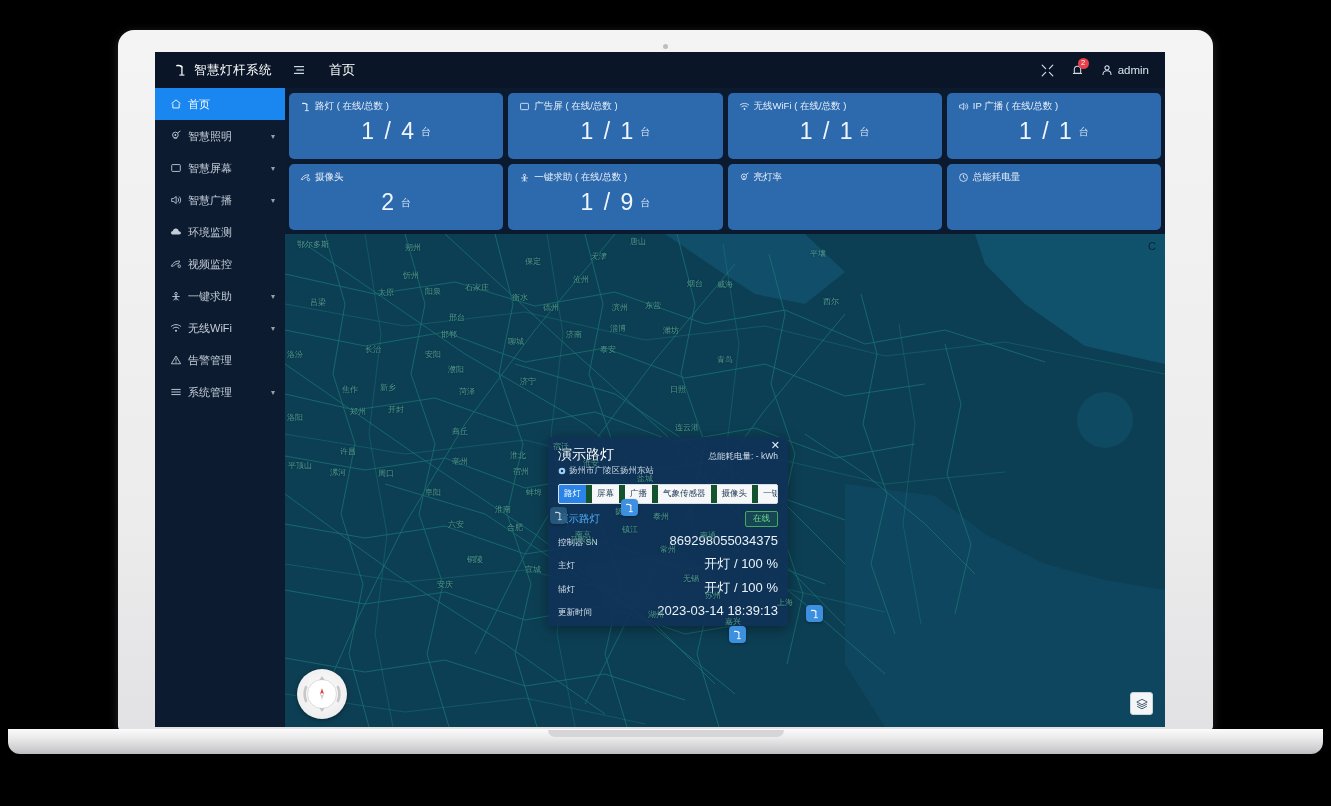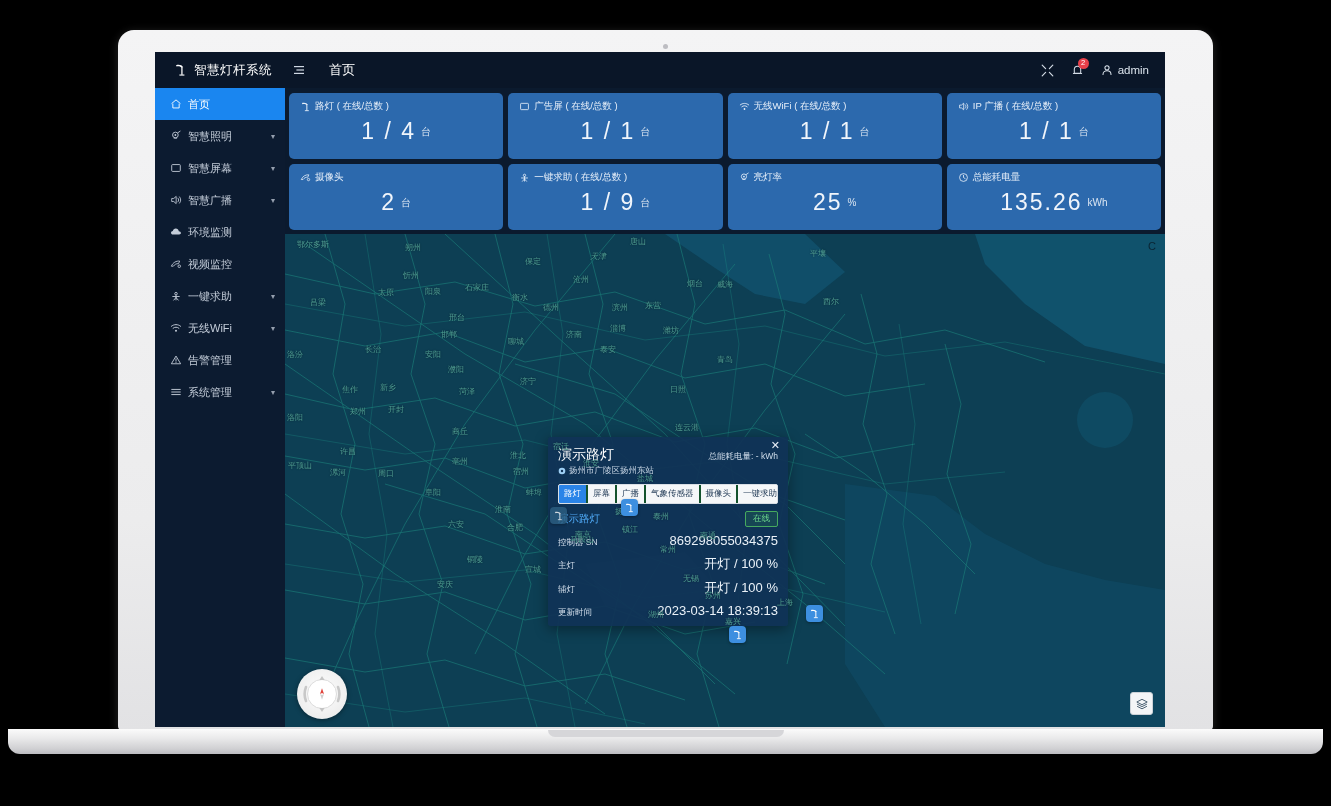--- a/index.html
+++ b/index.html
@@ -245,21 +245,21 @@
   }
   #popup-tabs {
     display: flex; margin-top: 7px;
     border: 1px solid #d8dee5;
     border-radius: 2px; overflow: hidden;
     background: #eef1f4;
   }
   .ptab {
     font-size: 8.5px; color: #29415c;
     padding: 3px 5px; white-space: nowrap;
-    border-right: 2px solid #14532d; cursor: pointer;
+    border-right: 6px solid #14532d; cursor: pointer;
     background: #f5f7f9;
   }
   .ptab:last-child { border-right: none; }
   .ptab.active { background: #2a84e8; color: #fff; }
   #popup-devname-row {
     display: flex; align-items: center;
     margin-top: 7px;
   }
   #popup-devname { color: #4fa9f5; font-size: 10.5px; }
   #popup-status {
@@ -538,38 +538,30 @@
        <span class="sc-icon">
                 <svg width="11" height="11" viewBox="0 0 14 14">
                   <circle cx="6.3" cy="5.8" r="3.3" stroke="#e8f0fa" stroke-width="1.05" fill="none"></circle>
                 <circle cx="6.3" cy="5.8" r="1.1" fill="#e8f0fa"></circle>
                 <path d="M9.3 3.1 L11.8 1.4" stroke="#e8f0fa" stroke-width="1.05" stroke-linecap="round"></path>
                 <path d="M4.8 9.5 L7.8 9.5" stroke="#e8f0fa" stroke-width="1.05" stroke-linecap="round"></path>
                 </svg>
               </span>
        <span>亮灯率</span>
      </div>
-     <div class="stat-body">
-       <span class="stat-value">25</span>
-       <span class="stat-unit">%</span>
-     </div>
           </div>
           <div class="stat-card">
             <div class="stat-head">
        <span class="sc-icon">
                 <svg width="11" height="11" viewBox="0 0 14 14">
                   <circle cx="7" cy="7" r="5" stroke="#e8f0fa" stroke-width="1.05" fill="none"></circle>
                 <path d="M7 4.1 L7 7 L9.1 8.4" stroke="#e8f0fa" stroke-width="1.05" fill="none" stroke-linecap="round"></path>
                 </svg>
               </span>
        <span>总能耗电量</span>
-     </div>
-     <div class="stat-body">
-       <span class="stat-value">135.26</span>
-       <span class="stat-unit">kWh</span>
      </div>
           </div>
         </div>
 
       <div id="map">
         <svg id="map-svg" width="880" height="493" viewBox="0 0 880 493">
           <defs>
             <linearGradient id="seaGrad" x1="0" y1="0" x2="1" y2="1">
               <stop offset="0%" stop-color="#0f4e68"></stop>
               <stop offset="100%" stop-color="#0c3a50"></stop>

